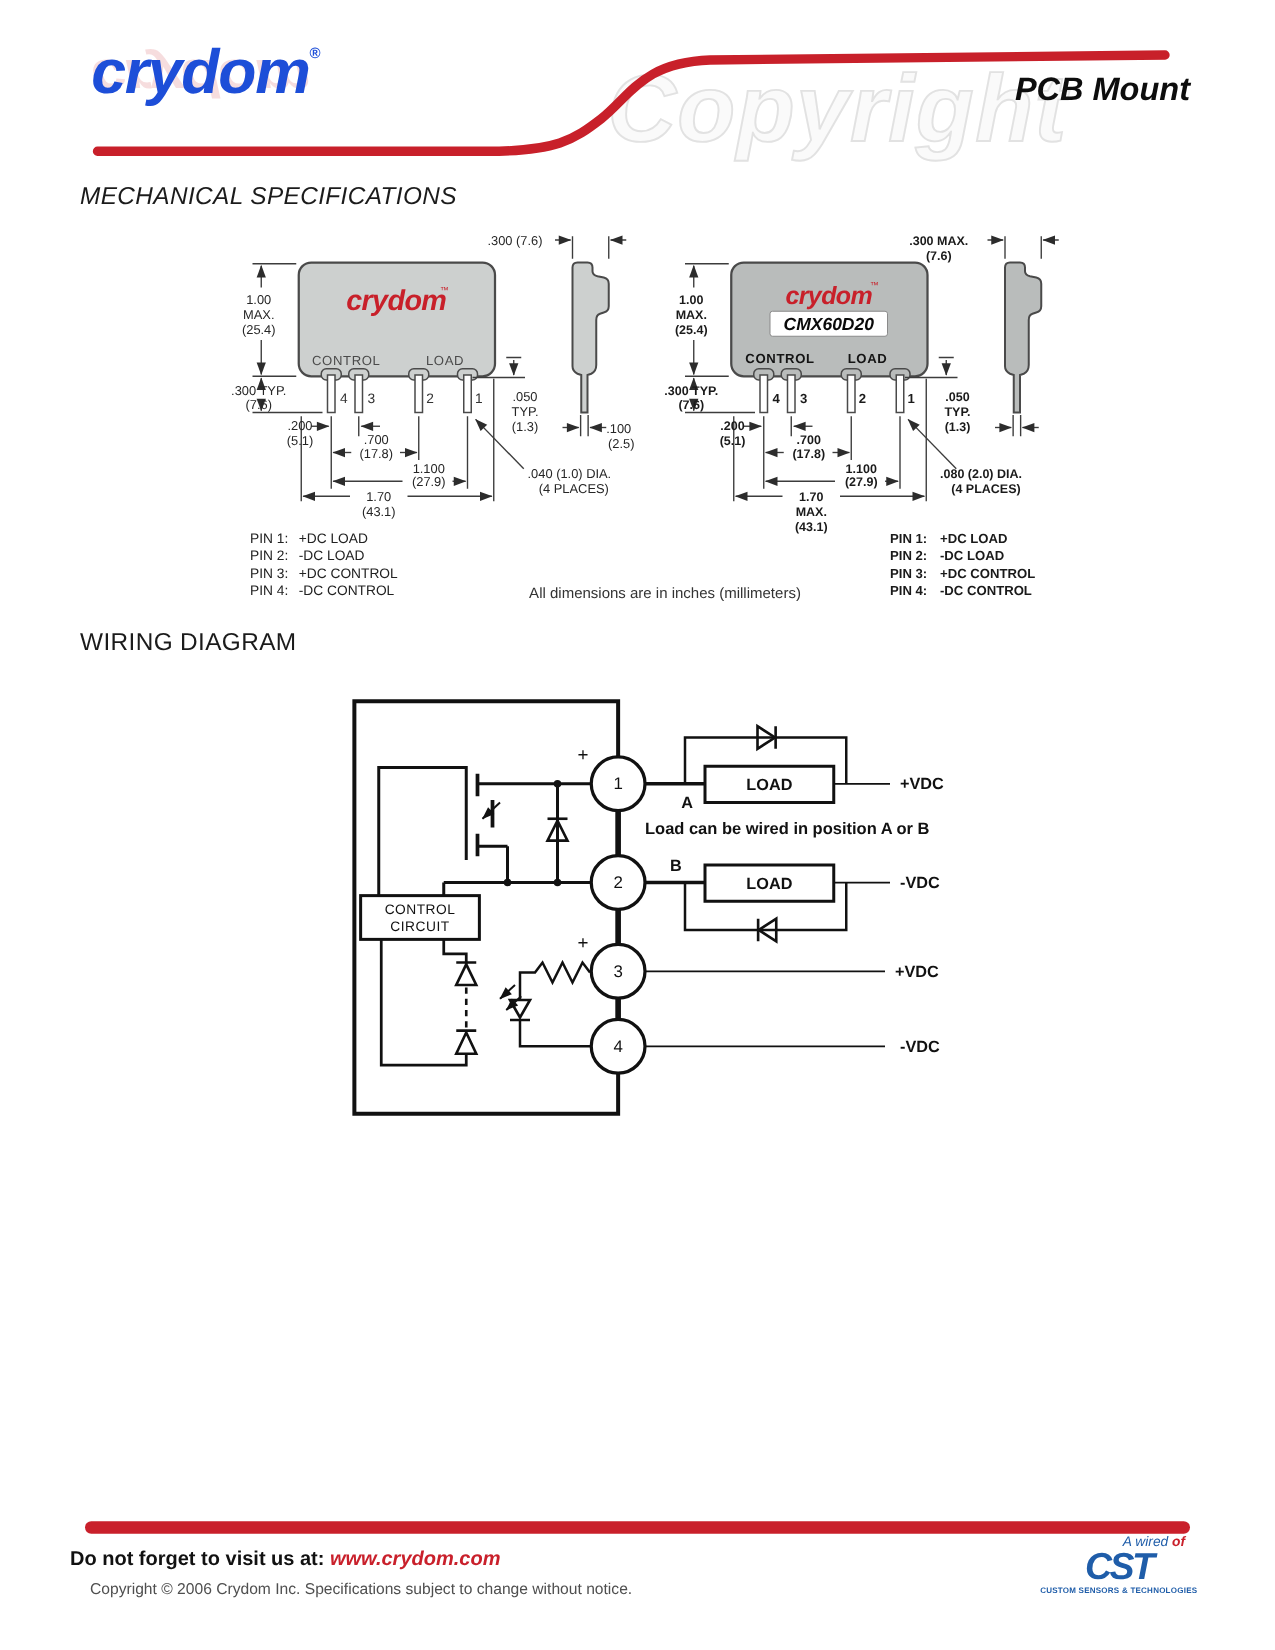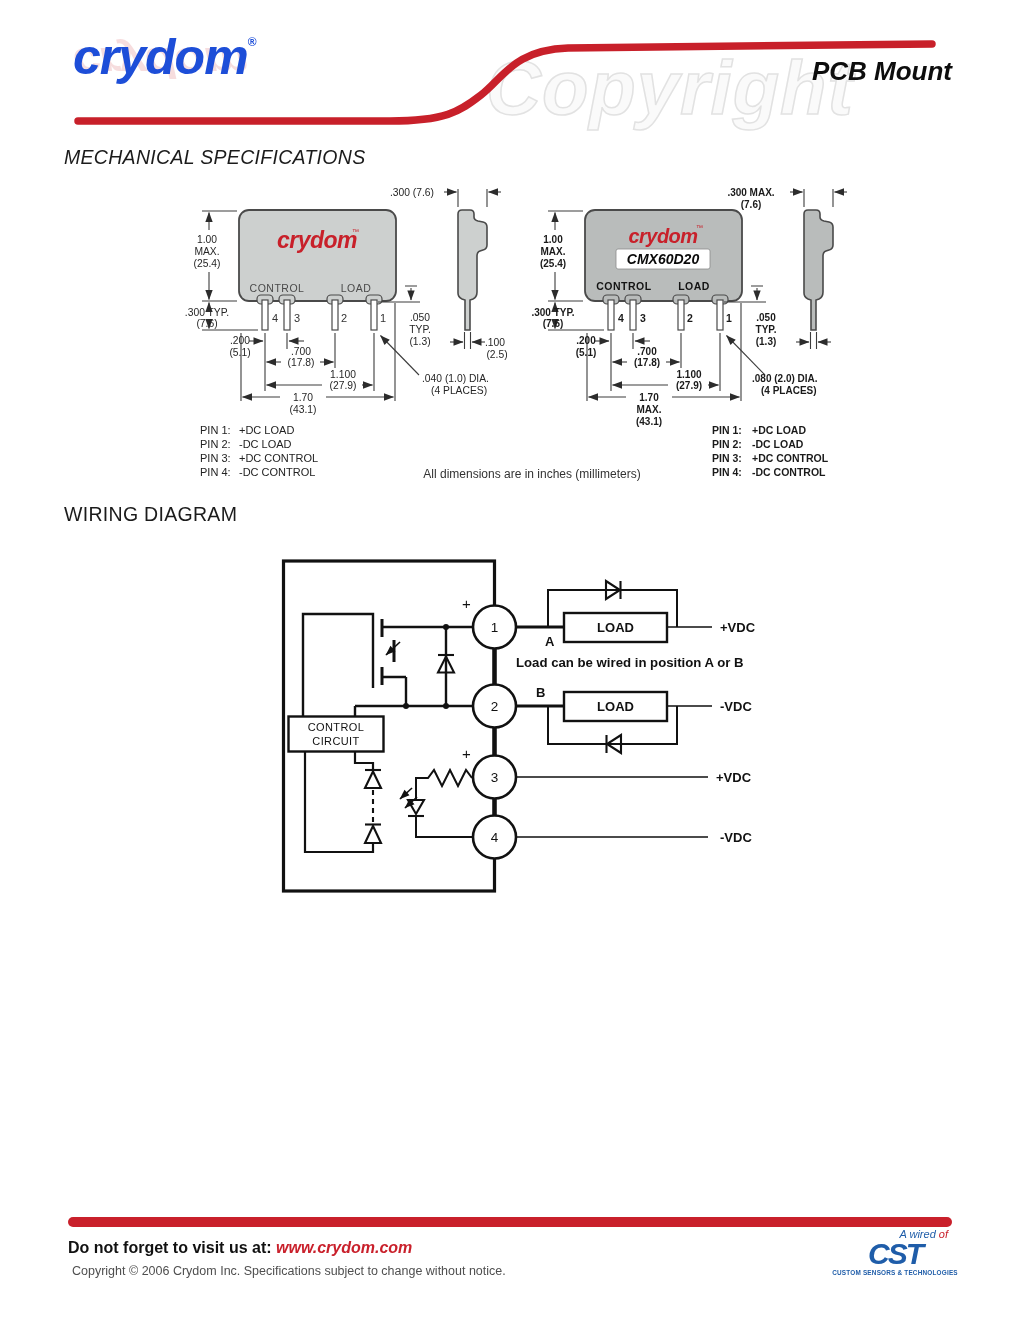--- a/index.html
+++ b/index.html
@@ -40,27 +40,27 @@
   .pt-r{font-size:10.5px;font-weight:700;fill:#1a1a1a;}
   .mech-note{font-size:12px;fill:#333;}
   .w-txt{font-size:13.5px;fill:#111;}
   .w-bold{font-size:13px;font-weight:700;fill:#111;}
   .w-note{font-size:13.2px;font-weight:700;fill:#111;}
   .w-small{font-size:11px;fill:#111;letter-spacing:.4px;}
   .w-plus{font-size:15px;fill:#111;}
 
   
   .footer-bar{left:68px;top:1217px;width:884px;height:10px;background:#c9202b;border-radius:5px;}
-  .visit{left:68px;top:1239px;font-size:16px;font-weight:700;color:#111;}
+  .visit{left:56px;top:1239px;font-size:16px;font-weight:700;color:#111;}
   .visit .url{color:#c9202b;font-style:italic;}
   .copyright{left:72px;top:1264px;font-size:12.5px;color:#4f4f4f;}
   .cst{left:830px;top:1228px;width:130px;text-align:center;color:#1f5da9;}
   .cst .brandline{font-size:11px;font-style:italic;display:block;text-align:right;
         padding-right:12px;}
-  .cst .brandline .of{color:#c9202b;font-weight:400;}
+  .cst .brandline .of{color:#c9202b;font-weight:700;}
   .cst .cst-name{font-size:30px;font-weight:700;font-style:italic;line-height:.95;
         letter-spacing:-2px;display:block;}
   .cst .tagline{font-size:6.4px;font-weight:700;letter-spacing:.2px;display:block;}
 </style>
 </head>
 <body>
 
 <div class="page">
 
   <div class="abs logo-reflection">crydom</div>

